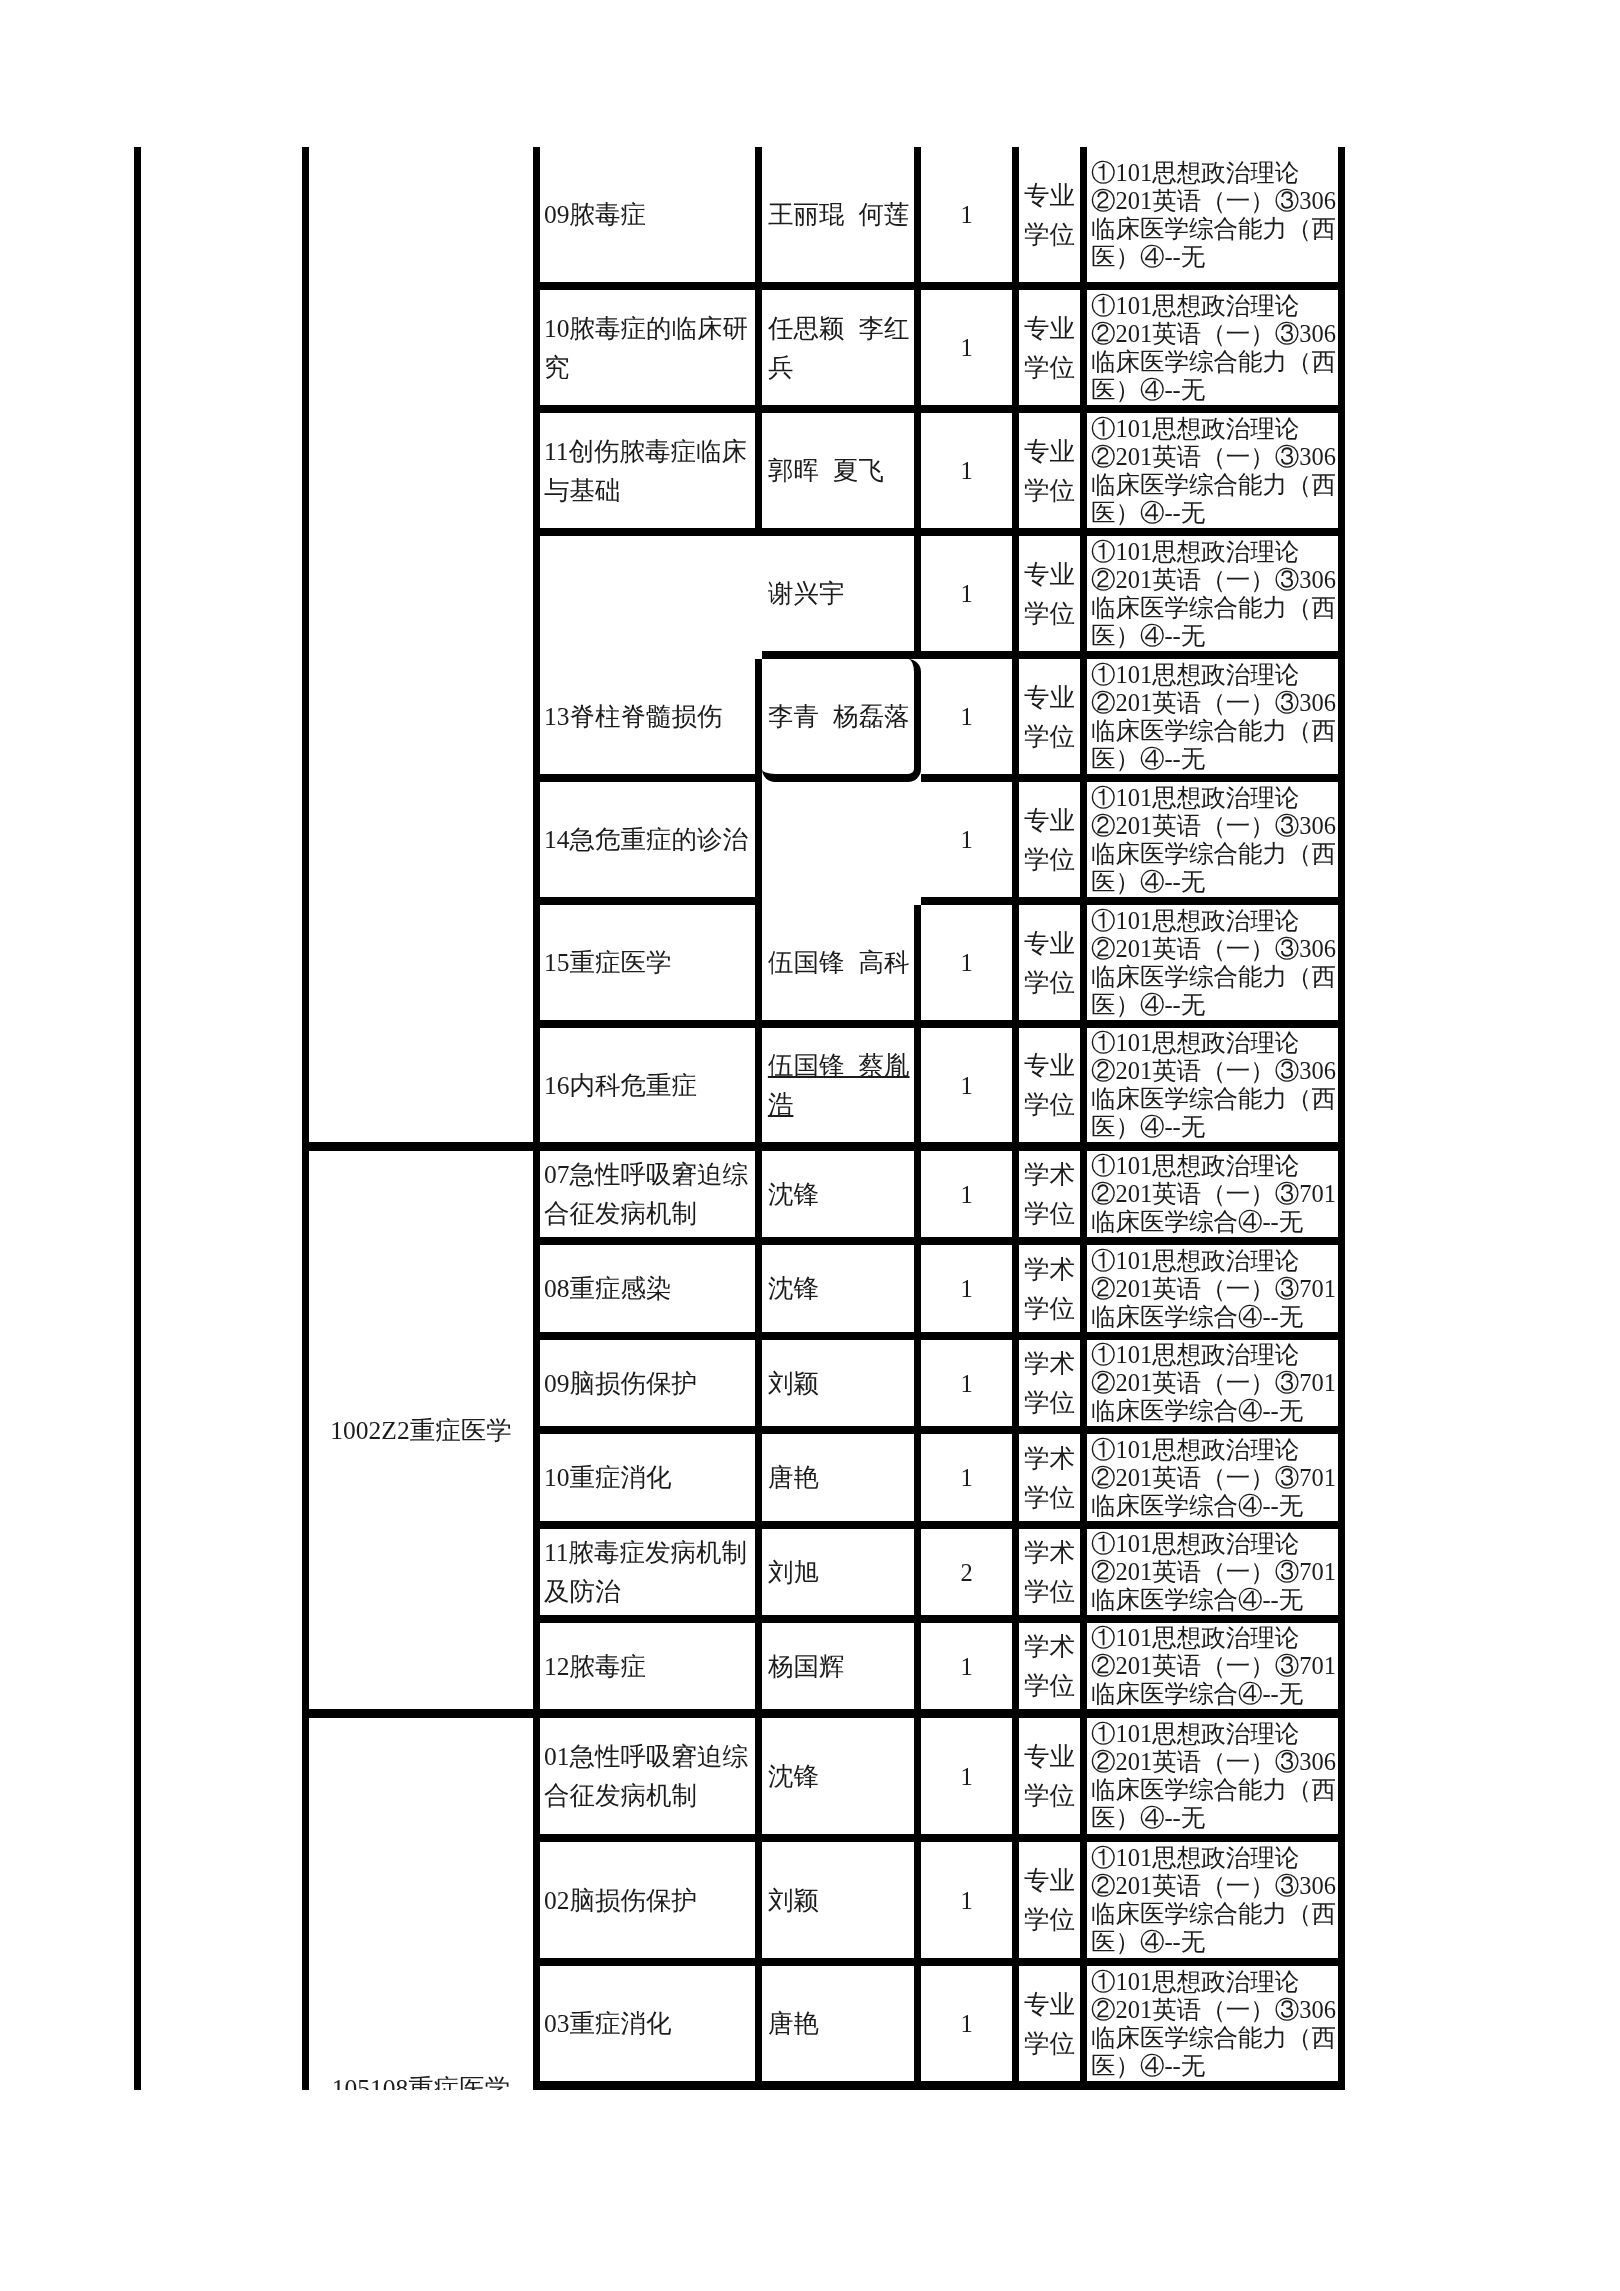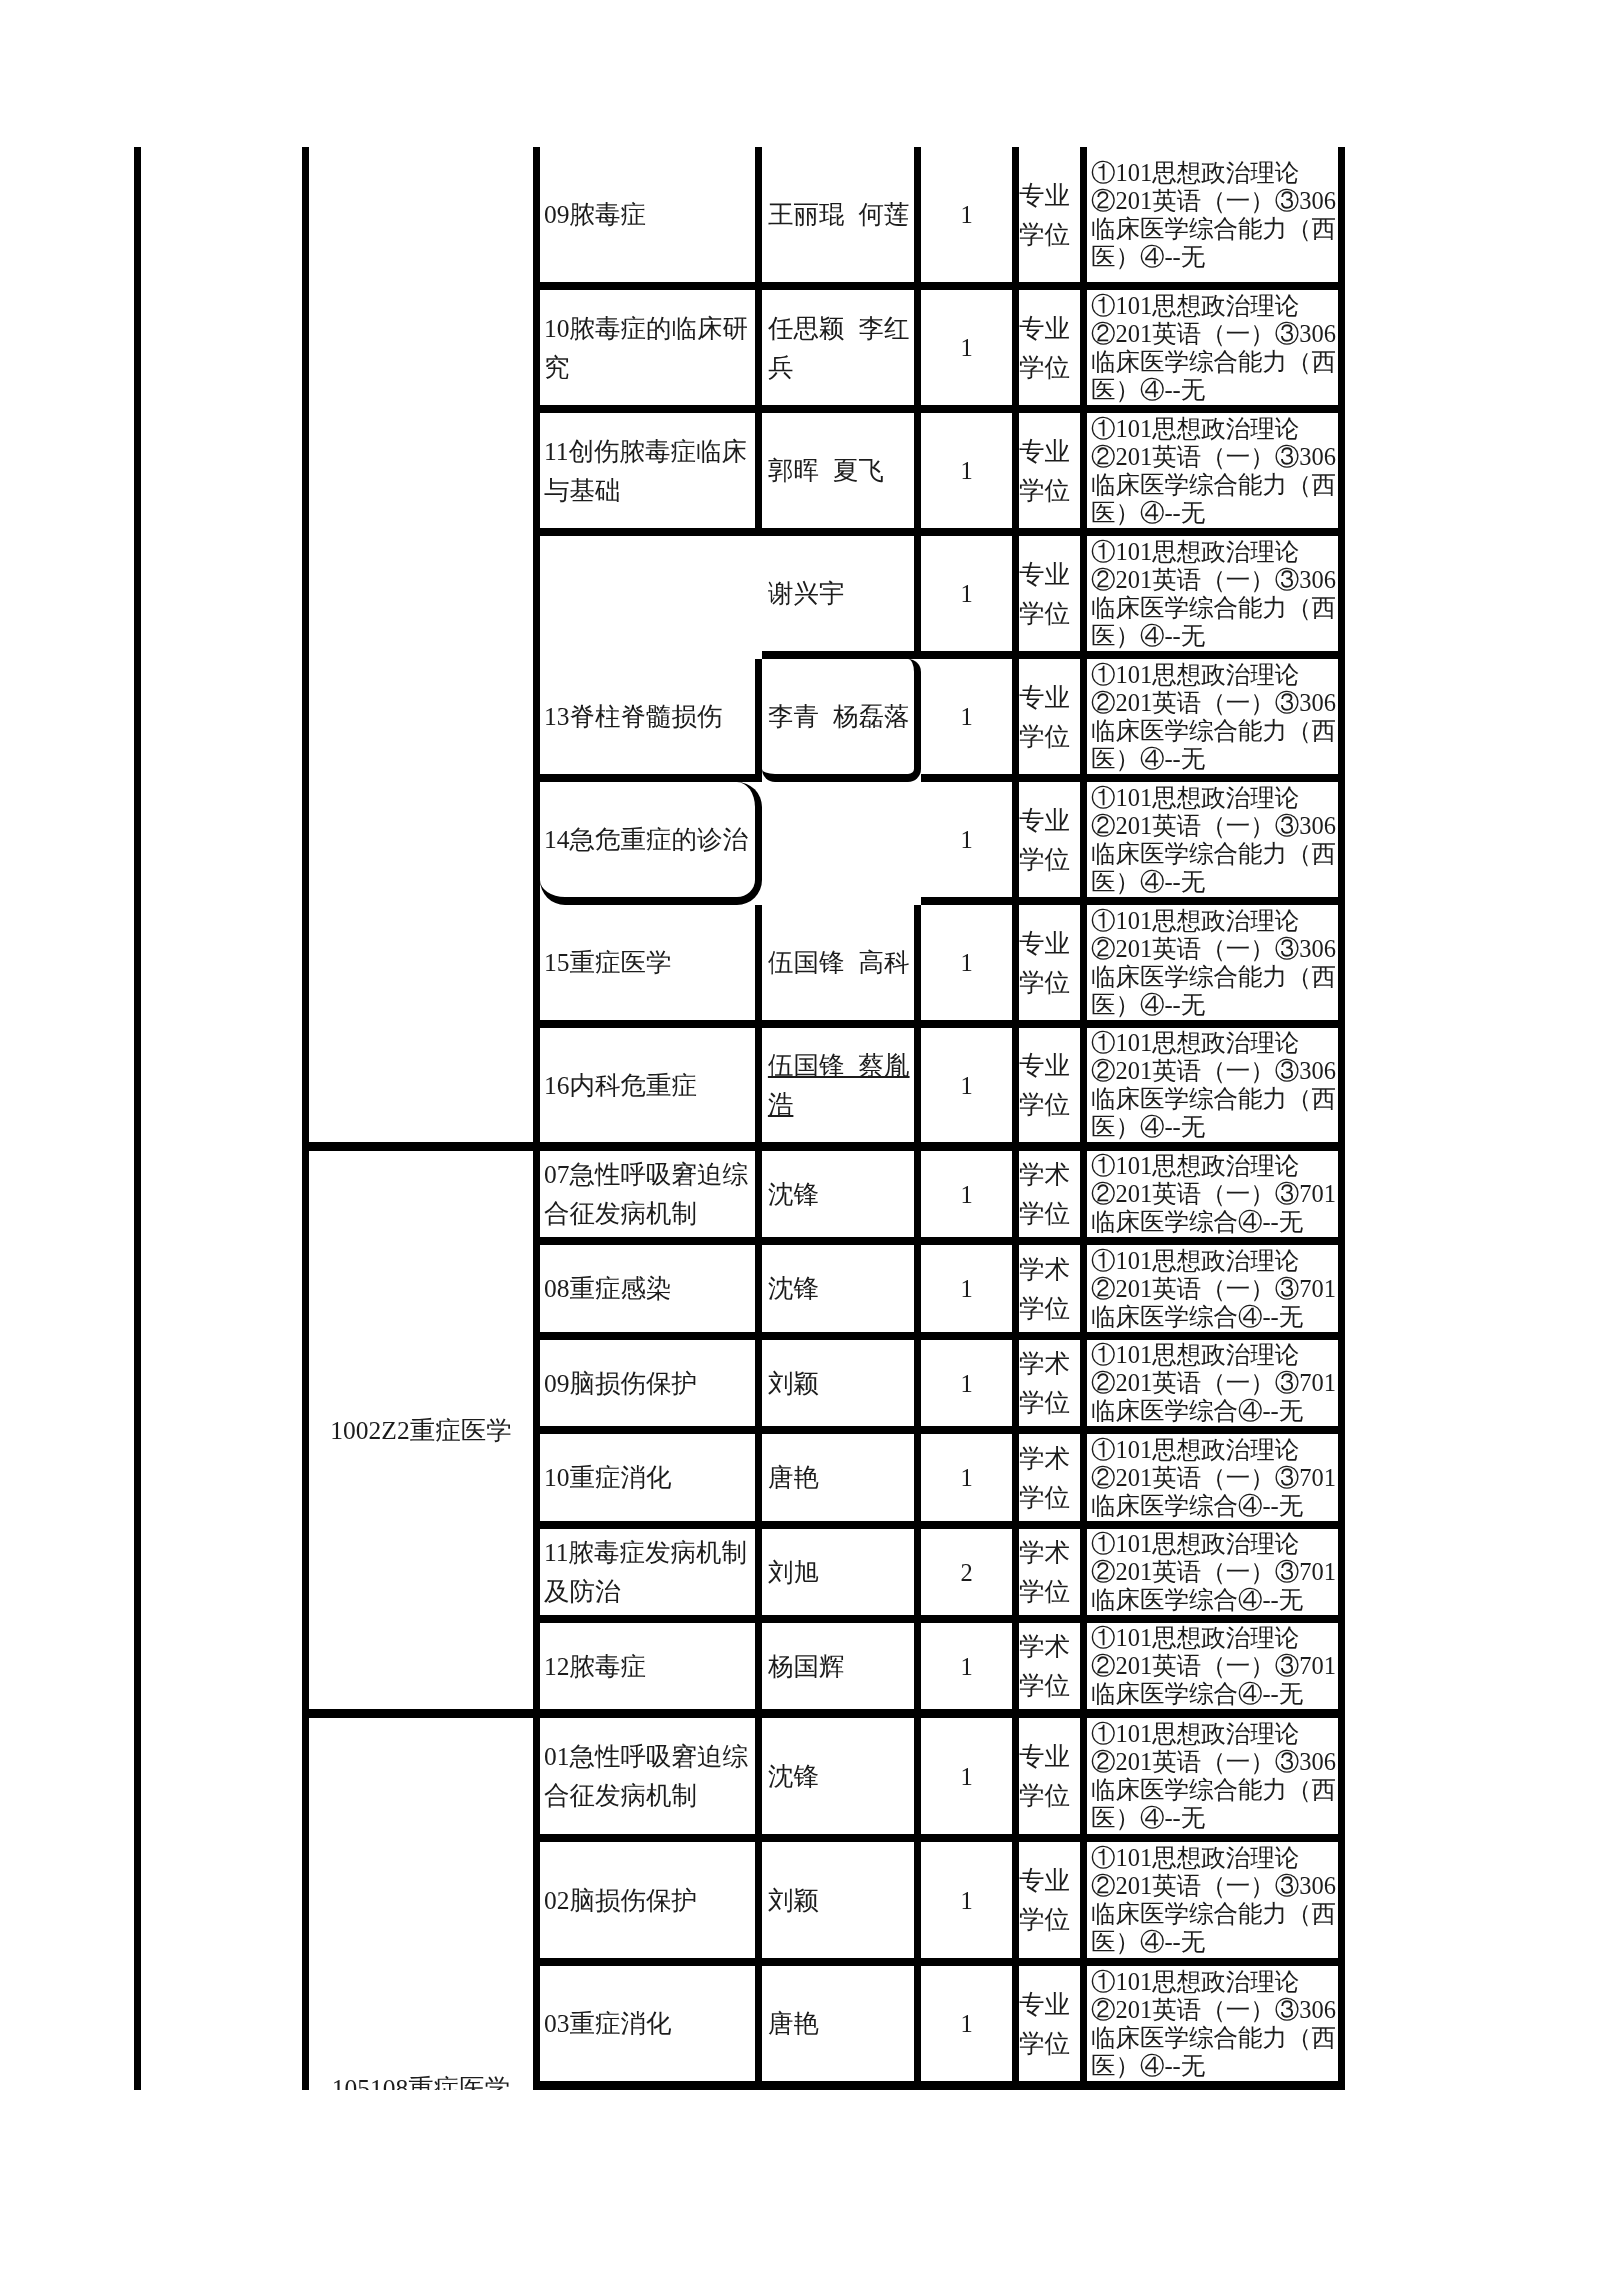--- a/index.html
+++ b/index.html
@@ -50,21 +50,21 @@
     align-items:flex-end;
   }
   .gC .clip-bottom{
     display:block;
     margin-bottom:-17.6px;
     white-space:nowrap;
   }
   .c-dir{grid-column:3;justify-content:flex-start;text-align:left;padding:2px 2.9px 2px 3.9px;}
   .c-sup{grid-column:4;justify-content:flex-start;text-align:left;padding:2px 2px 2px 5.9px;word-spacing:7.8px;}
   .c-cnt{grid-column:5;justify-content:center;font-size:24.5px;}
-  .c-deg{grid-column:6;justify-content:center;padding:0;}
+  .c-deg{grid-column:6;justify-content:center;text-align:center;padding:0;}
   .c-exam{
     grid-column:7;
     justify-content:flex-start;
     text-align:left;
     font-size:24.5px;
     line-height:28px;
     padding:0 1px 0 3.9px;
   }
   .group-end{border-bottom-width:9.8px;}
   .last-row{border-bottom-width:9.8px;}
@@ -107,21 +107,21 @@
   <div class="cell c-cnt" style="grid-row: 4;">1</div>
   <div class="cell c-deg" style="grid-row: 4;">专业学位</div>
   <div class="cell c-exam" style="grid-row: 4;">①101思想政治理论②201英语（一）③306临床医学综合能力（西医）④--无</div>
 
   <div class="cell c-dir" style="grid-row: 5;">13脊柱脊髓损伤</div>
   <div class="cell c-sup" style="grid-row: 5; border-radius: 13px;">李青 杨磊落</div>
   <div class="cell c-cnt" style="grid-row: 5;">1</div>
   <div class="cell c-deg" style="grid-row: 5;">专业学位</div>
   <div class="cell c-exam" style="grid-row: 5;">①101思想政治理论②201英语（一）③306临床医学综合能力（西医）④--无</div>
 
-  <div class="cell c-dir" style="grid-row: 6; border-radius: 25px;">14急危重症的诊治</div>
+  <div class="cell c-dir" style="grid-row: 6;">14急危重症的诊治</div>
   <div class="cell c-cnt" style="grid-row: 6;">1</div>
   <div class="cell c-deg" style="grid-row: 6;">专业学位</div>
   <div class="cell c-exam" style="grid-row: 6;">①101思想政治理论②201英语（一）③306临床医学综合能力（西医）④--无</div>
 
   <div class="cell c-dir" style="grid-row: 7;">15重症医学</div>
   <div class="cell c-sup" style="grid-row: 7;">伍国锋 高科</div>
   <div class="cell c-cnt" style="grid-row: 7;">1</div>
   <div class="cell c-deg" style="grid-row: 7;">专业学位</div>
   <div class="cell c-exam" style="grid-row: 7;">①101思想政治理论②201英语（一）③306临床医学综合能力（西医）④--无</div>
 

